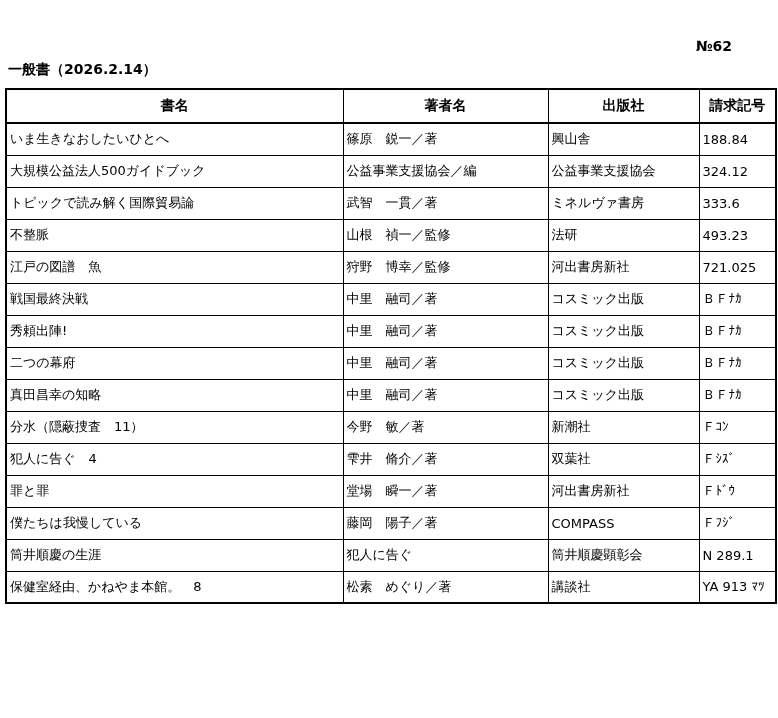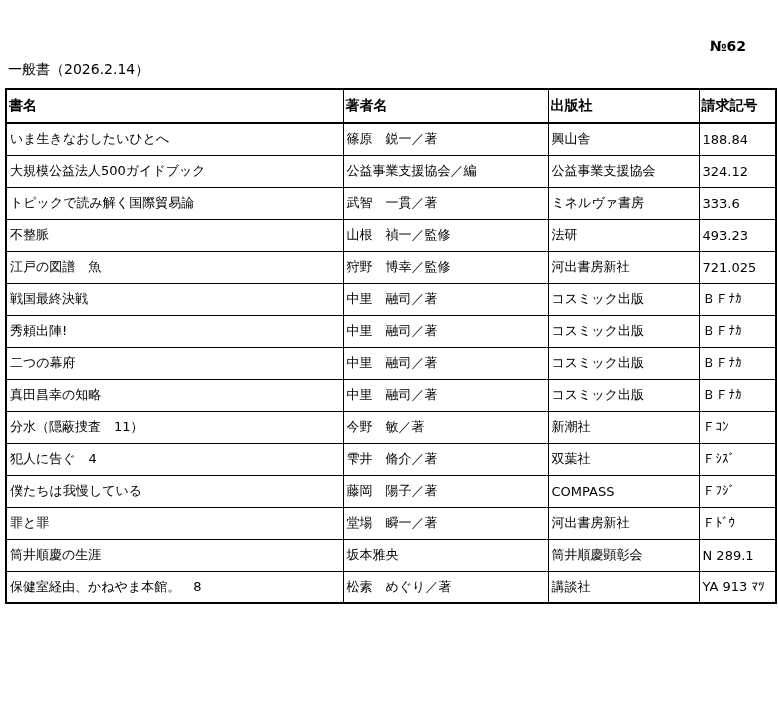--- a/index.html
+++ b/index.html
@@ -13,31 +13,31 @@
   .page {
     position: relative;
     width: 778px;
     height: 718px;
     background: #ffffff;
     overflow: hidden;
   }
   .page-no {
     position: absolute;
     top: 38px;
-    right: 32px;
+    right: 46px;
     font-size: 14px;
     font-weight: bold;
     white-space: nowrap;
   }
   .doc-title {
     position: absolute;
     top: 61px;
     left: 8px;
     font-size: 14px;
-    font-weight: normal;
+    font-weight: bold;
     white-space: nowrap;
     text-align: center;
   }
   table.book-table {
     position: absolute;
     top: 88px;
     left: 5px;
     width: 770px;
     border-collapse: collapse;
     table-layout: fixed;
@@ -46,21 +46,21 @@
   table.book-table col.c-title    { width: 337px; }
   table.book-table col.c-author   { width: 205px; }
   table.book-table col.c-publisher{ width: 151px; }
   table.book-table col.c-call     { width: 77px; }
   table.book-table th {
     border: 1px solid #000000;
     border-bottom: 2px solid #000000;
     height: 34px;
     font-size: 14px;
     font-weight: bold;
-    text-align: left;
+    text-align: center;
     vertical-align: middle;
     padding: 0 2px;
     background: #ffffff;
   }
   table.book-table td {
     border: 1px solid #000000;
     height: 32px;
     font-size: 13px;
     font-weight: normal;
     text-align: left;
@@ -169,36 +169,36 @@
   </tr>
 
   <tr>
     <td>犯人に告ぐ　4</td>
     <td>雫井　脩介／著</td>
     <td>双葉社</td>
     <td>Ｆｼｽﾞ</td>
   </tr>
 
   <tr>
+    <td>罪と罪</td>
+    <td>堂場　瞬一／著</td>
+    <td>河出書房新社</td>
+    <td>Ｆﾄﾞｳ</td>
+  </tr>
+
+  <tr>
     <td>僕たちは我慢している</td>
     <td>藤岡　陽子／著</td>
     <td>COMPASS</td>
     <td>Ｆﾌｼﾞ</td>
   </tr>
 
   <tr>
-    <td>罪と罪</td>
-    <td>堂場　瞬一／著</td>
-    <td>河出書房新社</td>
-    <td>Ｆﾄﾞｳ</td>
-  </tr>
-
-  <tr>
     <td>筒井順慶の生涯</td>
-    <td>坂本雅央</td>
+    <td>犯人に告ぐ</td>
     <td>筒井順慶顕彰会</td>
     <td>N 289.1</td>
   </tr>
 
   <tr>
     <td>保健室経由、かねやま本館。　8</td>
     <td>松素　めぐり／著</td>
     <td>講談社</td>
     <td>YA 913 ﾏﾂ</td>
   </tr>

